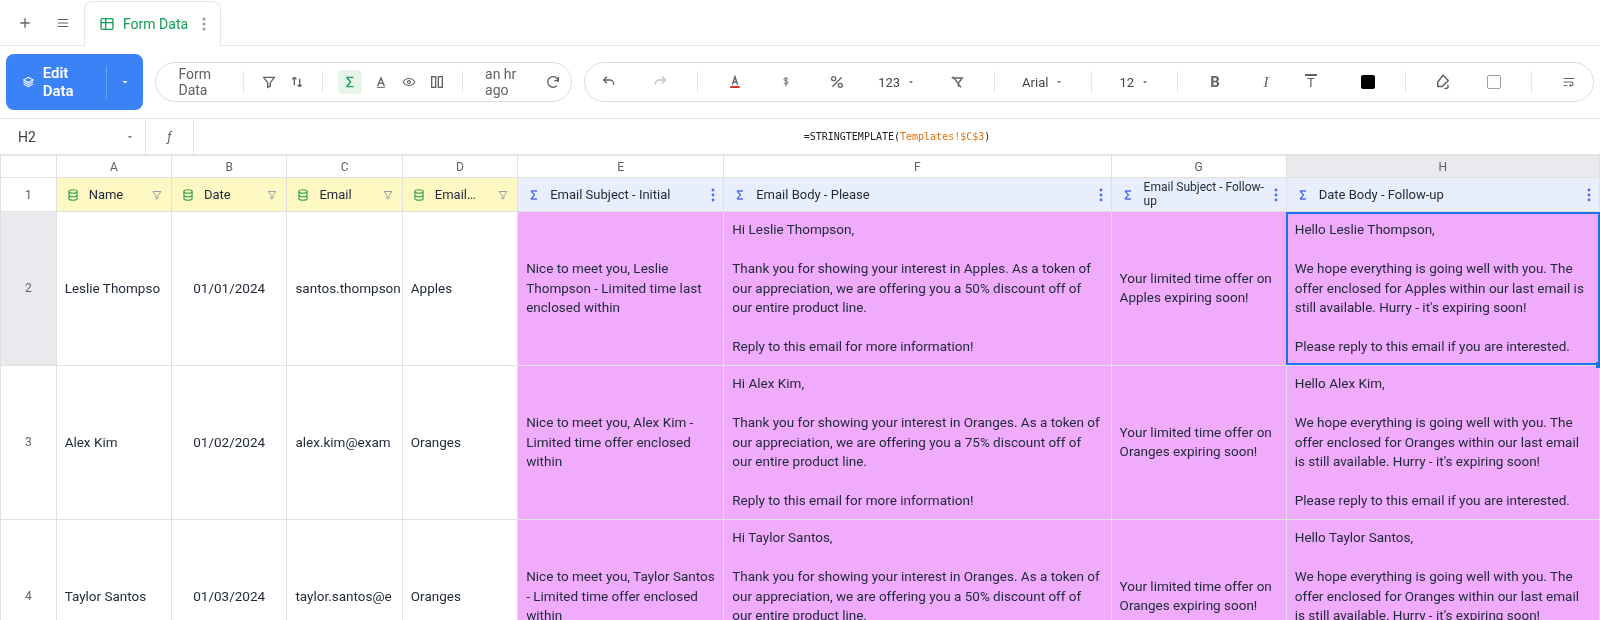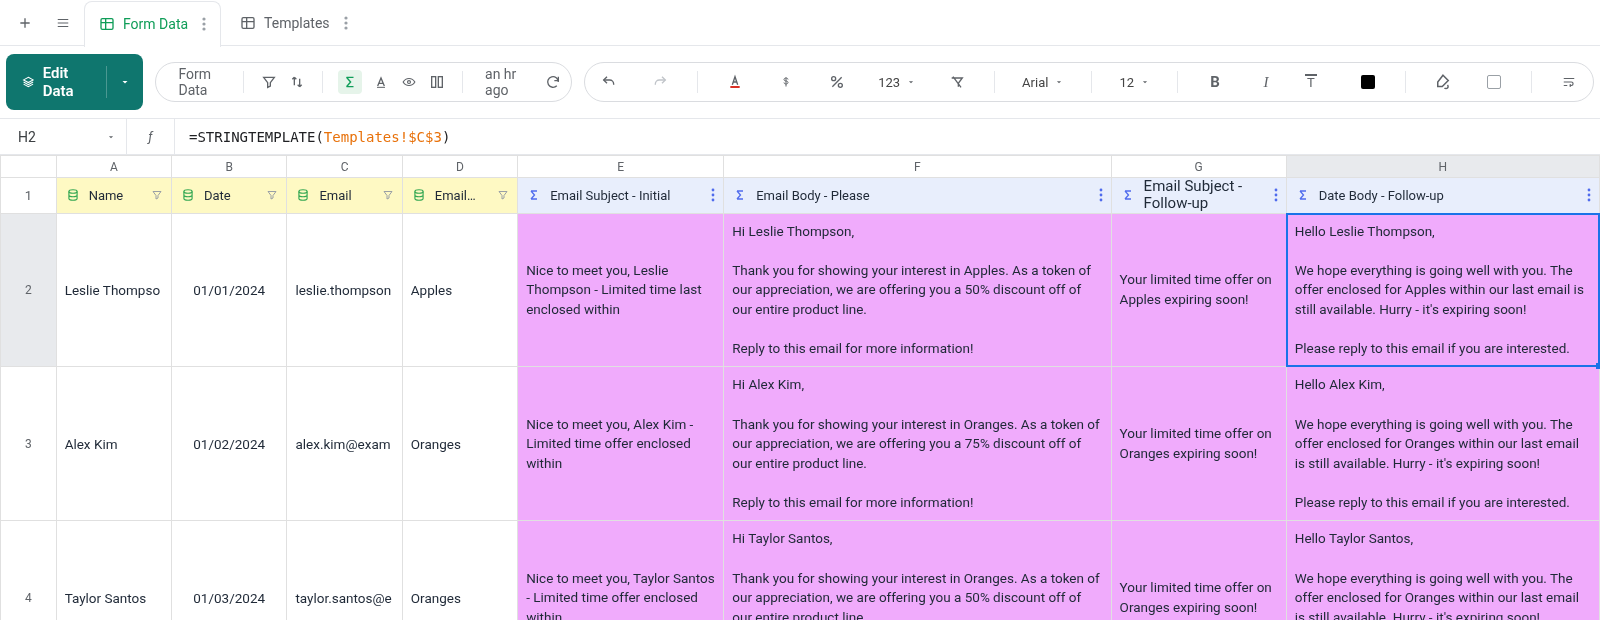--- a/index.html
+++ b/index.html
@@ -11,40 +11,40 @@
   .tab { display:flex; align-items:center; gap:8px; padding:0 14px; height:46px; border:1px solid transparent; border-bottom:none; border-radius:8px 8px 0 0; cursor:pointer; color:#5f6368; }
   .tab.active { border-color:#e5e7eb; color:#0f9d58; background:#fff; position:relative; top:1px; }
   .tab .tab-ic { width:16px; height:16px; }
   .tab .label { font-size:14px; }
   .tab.active .label { color:#0f9d58; }
   .tab .more { color:#9aa0a6; padding-left:6px; }
   .tab.inactive .label { color:#5f6368; }
 
   
   .toolbar-row { display:flex; align-items:center; gap:12px; padding:8px 6px; border-bottom:1px solid #e5e7eb; }
-  .edit-btn { display:flex; align-items:center; background:#0f766e; color:#fff; border-radius:8px; overflow:hidden; }
+  .edit-btn { display:flex; align-items:center; background:#3b82f6; color:#fff; border-radius:8px; overflow:hidden; }
   .edit-btn .main { display:flex; align-items:center; gap:8px; padding:10px 16px; font-weight:600; font-size:15px; cursor:pointer; }
   .edit-btn .caret { border-left:1px solid rgba(255,255,255,.25); padding:10px 12px; cursor:pointer; }
   .pill { display:flex; align-items:center; gap:10px; border:1px solid #dadce0; border-radius:22px; padding:6px 10px; height:40px; }
   .pill .divider { width:1px; height:22px; background:#e5e7eb; }
   .pill .seg { display:flex; align-items:center; gap:10px; padding:0 6px; }
   .pill .txt { color:#5f6368; font-size:14px; padding:0 12px; }
   .pill .ic { width:18px; height:18px; color:#5f6368; display:flex; align-items:center; justify-content:center; }
   .pill .ic.sigma { background:#e6f4ea; border-radius:4px; width:24px; height:24px; color:#0f9d58; }
   .tb-btn { width:28px; height:28px; display:flex; align-items:center; justify-content:center; color:#5f6368; cursor:pointer; border-radius:4px; }
   .tb-sel { display:flex; align-items:center; gap:6px; color:#444; cursor:pointer; padding:0 4px; }
   .disabled { color:#c0c4c9 !important; }
   .square-black { width:14px; height:14px; background:#000; border-radius:2px; }
   .square-outline { width:14px; height:14px; border:1.5px solid #9aa0a6; border-radius:2px; }
 
   
   .formula-bar { display:flex; align-items:center; height:36px; border-bottom:1px solid #e5e7eb; }
-  .cell-name { width:127px; display:flex; align-items:center; justify-content:space-between; padding:0 10px 0 18px; border-right:1px solid #e5e7eb; height:100%; color:#3c4043; font-size:14px; }
+  .cell-name { width:146px; display:flex; align-items:center; justify-content:space-between; padding:0 10px 0 18px; border-right:1px solid #e5e7eb; height:100%; color:#3c4043; font-size:14px; }
   .fx { width:48px; display:flex; align-items:center; justify-content:center; font-style:italic; color:#5f6368; border-right:1px solid #e5e7eb; height:100%; }
-  .formula { flex:1; padding:0 14px; font-family: Menlo, Consolas, monospace; font-size:14px; color:#202124; }
+  .formula { flex:1; padding:0 14px; font-family: Menlo, Consolas, monospace; font-size:10px; color:#202124;text-align:center; }
   .formula .ref { color:#e8710a; }
 
   
   .grid { overflow:auto; }
   table { border-collapse:collapse; table-layout:fixed; width:1600px; }
   th, td { border:1px solid #e0e0e0; }
   .col-letters th { background:#fff; color:#5f6368; font-weight:400; font-size:12px; height:22px; text-align:center; }
   .col-letters th.sel { background:#e8eaed; }
   .rownum { width:54px; background:#fff; color:#5f6368; font-weight:400; font-size:12px; text-align:center; }
   .rownum.sel { background:#e8eaed; }
@@ -52,21 +52,21 @@
   .hdr-row th { height:34px; font-size:13px; }
   .hdr-cell { display:flex; align-items:center; justify-content:space-between; padding:0 8px; gap:6px; height:100%; }
   .hdr-cell .lead { display:flex; align-items:center; gap:8px; min-width:0; }
   .hdr-cell .lbl { white-space:nowrap; overflow:hidden; text-overflow:ellipsis; color:#1f2937; font-weight:400; text-align:left; }
   .hdr-green { background:#fef9c3; }
   .hdr-blue  { background:#e8eefc; }
   .hdr-cell .chip-ic { width:16px; height:16px; flex:0 0 16px; display:flex; align-items:center; justify-content:center; }
   .chip-db { color:#34a853; }
   .chip-sigma { color:#4f6bed; }
   .hdr-cell .trail { color:#9aa0a6; flex:0 0 auto; }
-  .hdr-cell.twoline .lbl { white-space:normal; line-height:1.15; font-size:15px; }
+  .hdr-cell.twoline .lbl { white-space:normal; line-height:1.15; font-size:12px; }
 
   td.data { padding:8px; vertical-align:middle; font-size:13.5px; color:#1f2937; }
   td.data.center { text-align:center; }
   td.blue { background:#f0abfc; }
   td.sel-cell { outline:2px solid #1a73e8; outline-offset:-2px; position:relative; }
   td.sel-cell::after { content:""; position:absolute; right:-3px; bottom:-3px; width:6px; height:6px; background:#1a73e8; }
   .multiline { white-space:pre-line; line-height:1.45; }
 
   
   .c0{width:54px}.cA{width:112px}.cB{width:112px}.cC{width:112px}.cD{width:112px}
@@ -89,36 +89,20 @@
       </svg>
   </div>
   <div class="tab active">
     <span class="tab-ic">
       <svg width="16" height="16" viewBox="0 0 24 24" fill="none" stroke="#0f9d58" stroke-width="2">
           <rect x="3" y="4" width="18" height="16" rx="2"></rect>
           <path d="M3 10h18M10 4v16"></path>
         </svg>
     </span>
     <span class="label">Form Data</span>
-    <span class="more">
-      <svg width="4" height="14" viewBox="0 0 4 14">
-          <circle cx="2" cy="2" r="1.6" fill="#9aa0a6"></circle>
-          <circle cx="2" cy="7" r="1.6" fill="#9aa0a6"></circle>
-          <circle cx="2" cy="12" r="1.6" fill="#9aa0a6"></circle>
-        </svg>
-    </span>
-  </div>
-  <div class="tab inactive">
-    <span class="tab-ic">
-      <svg width="16" height="16" viewBox="0 0 24 24" fill="none" stroke="#5f6368" stroke-width="2">
-          <rect x="3" y="4" width="18" height="16" rx="2"></rect>
-          <path d="M3 10h18M10 4v16"></path>
-        </svg>
-    </span>
-    <span class="label">Templates</span>
     <span class="more">
       <svg width="4" height="14" viewBox="0 0 4 14">
           <circle cx="2" cy="2" r="1.6" fill="#9aa0a6"></circle>
           <circle cx="2" cy="7" r="1.6" fill="#9aa0a6"></circle>
           <circle cx="2" cy="12" r="1.6" fill="#9aa0a6"></circle>
         </svg>
     </span>
   </div>
 </div>
 
@@ -467,21 +451,21 @@
               </span>
             </div>
           </th>
     </tr>
   </thead>
   <tbody id="grid-body">
         <tr>
           <td class="rownum sel">2</td>
           <td class="data">Leslie Thompso</td>
           <td class="data center">01/01/2024</td>
-          <td class="data">leslie.thompson</td>
+          <td class="data">santos.thompson</td>
           <td class="data">Apples</td>
           <td class="data blue multiline">Nice to meet you, Leslie Thompson - Limited time last enclosed within</td>
           <td class="data blue multiline">Hi Leslie Thompson,
 
 Thank you for showing your interest in Apples. As a token of our appreciation, we are offering you a 50% discount off of our entire product line.
 
 Reply to this email for more information!</td>
           <td class="data blue multiline">Your limited time offer on Apples expiring soon!</td>
           <td class="data blue multiline sel-cell">Hello Leslie Thompson,
 

